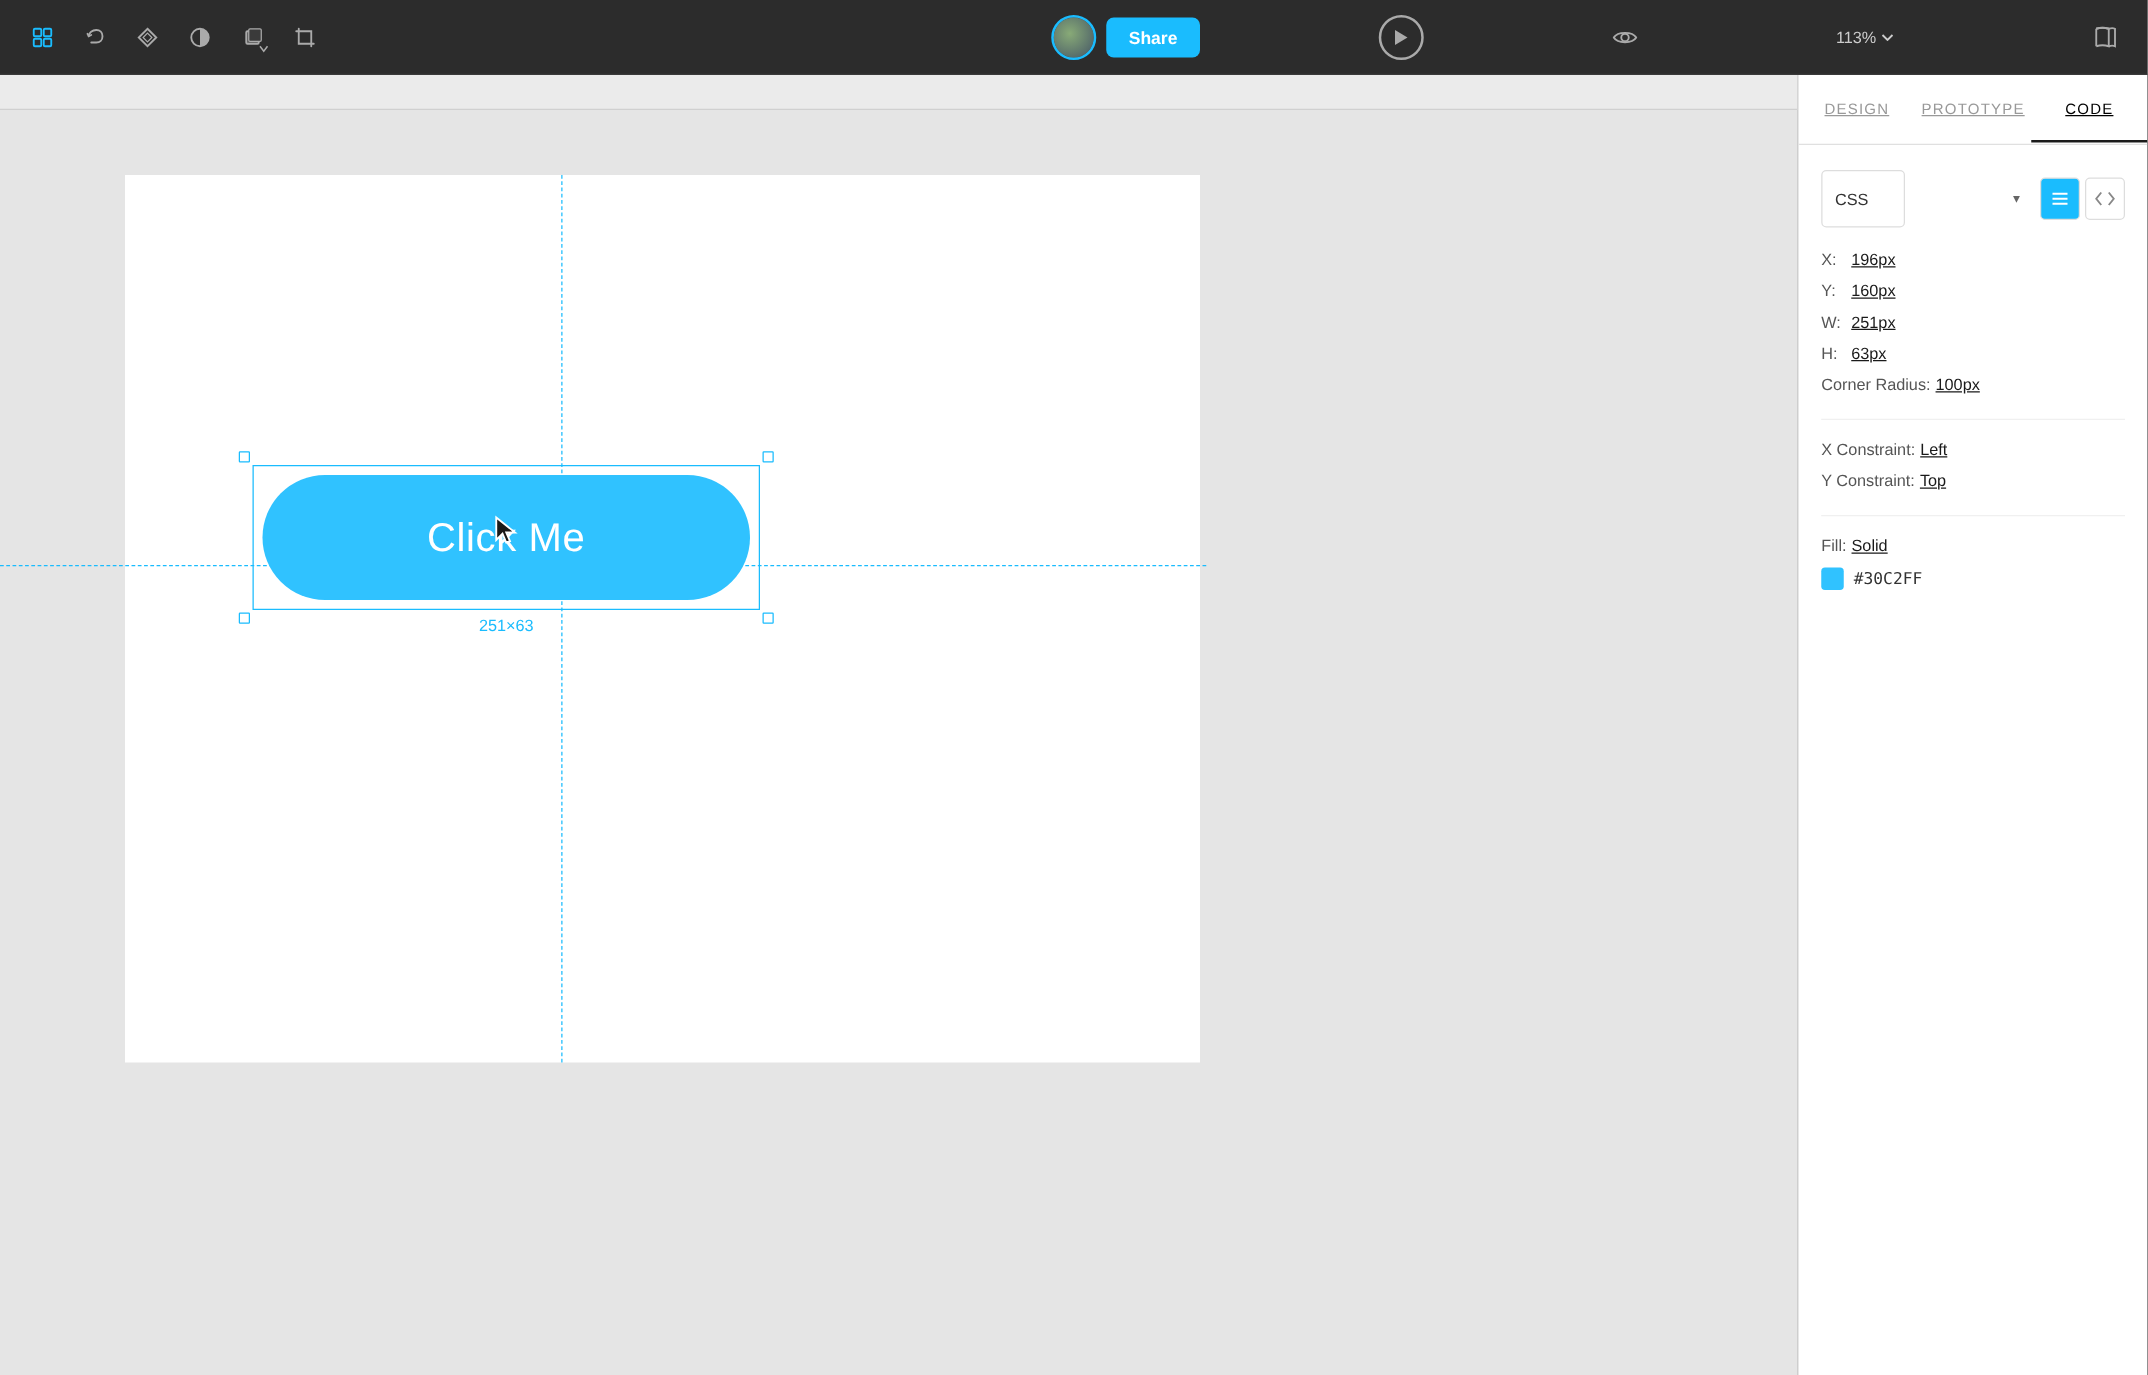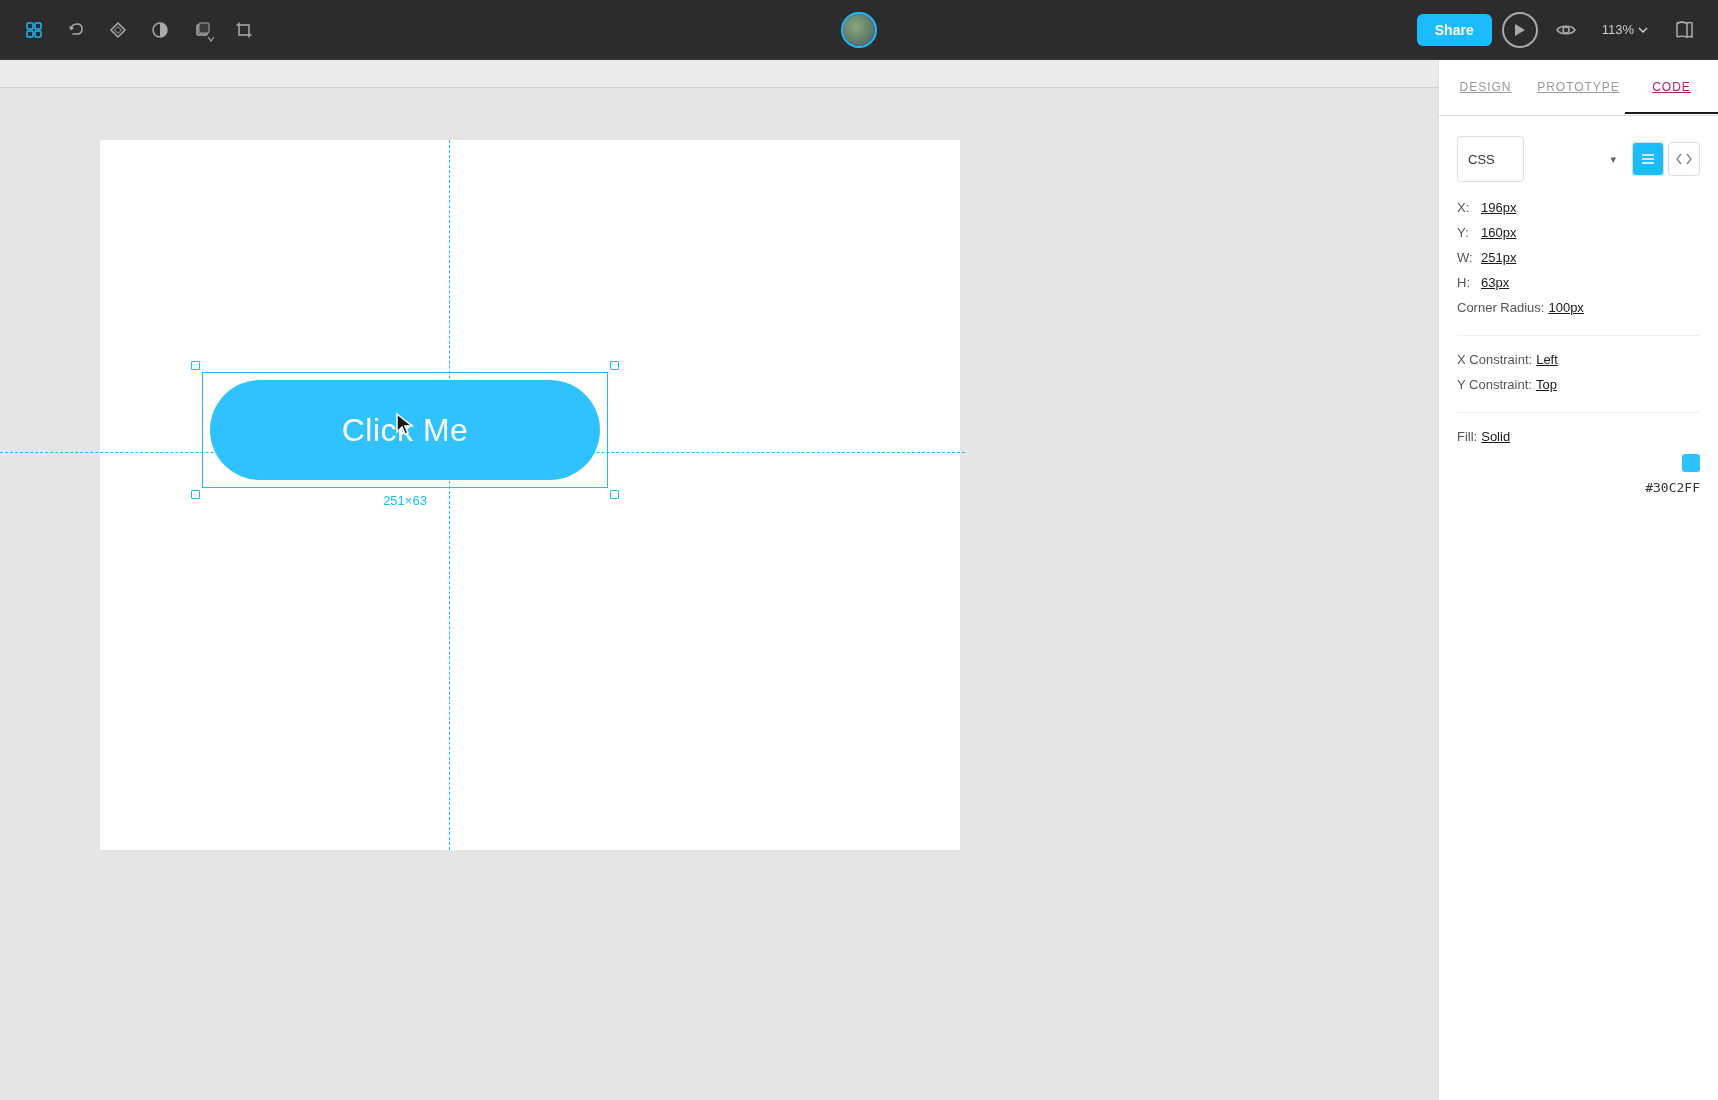--- a/index.html
+++ b/index.html
@@ -25,21 +25,21 @@
     .toolbar-center {
       display: flex;
       align-items: center;
       gap: 12px;
     }
     .toolbar-right {
       display: flex;
       align-items: center;
       gap: 10px;
       flex: 1;
-      justify-content: flex-end;
+      justify-content: space-between;
     }
     .tool-btn {
       width: 36px;
       height: 36px;
       background: transparent;
       border: none;
       border-radius: 6px;
       cursor: pointer;
       display: flex;
       align-items: center;
@@ -233,21 +233,21 @@
       font-size: 12px;
       font-weight: 500;
       letter-spacing: 0.08em;
       color: #999;
       cursor: pointer;
       padding: 18px 0;
       border-bottom: 2px solid transparent;
       text-decoration: underline;
     }
     .panel-tab.active {
-      color: #be185d;
+      color: #000000;
       border-bottom: 2px solid #1a1a1a;
     }
 
     
     .panel-content {
       padding: 20px 18px;
       overflow-y: auto;
       flex: 1;
     }
 
@@ -329,24 +329,23 @@
     }
     .section-divider {
       height: 1px;
       background: #f0f0f0;
       margin: 16px 0;
     }
 
     
     .fill-row {
       display: flex;
-      align-items: flex-end;
+      align-items: center;
       gap: 8px;
       margin-top: 4px;
-      flex-direction: column;
     }
     .color-swatch {
       width: 18px;
       height: 18px;
       border-radius: 3px;
       background: #30C2FF;
       flex-shrink: 0;
     }
     .color-hex {
       font-size: 13px;

